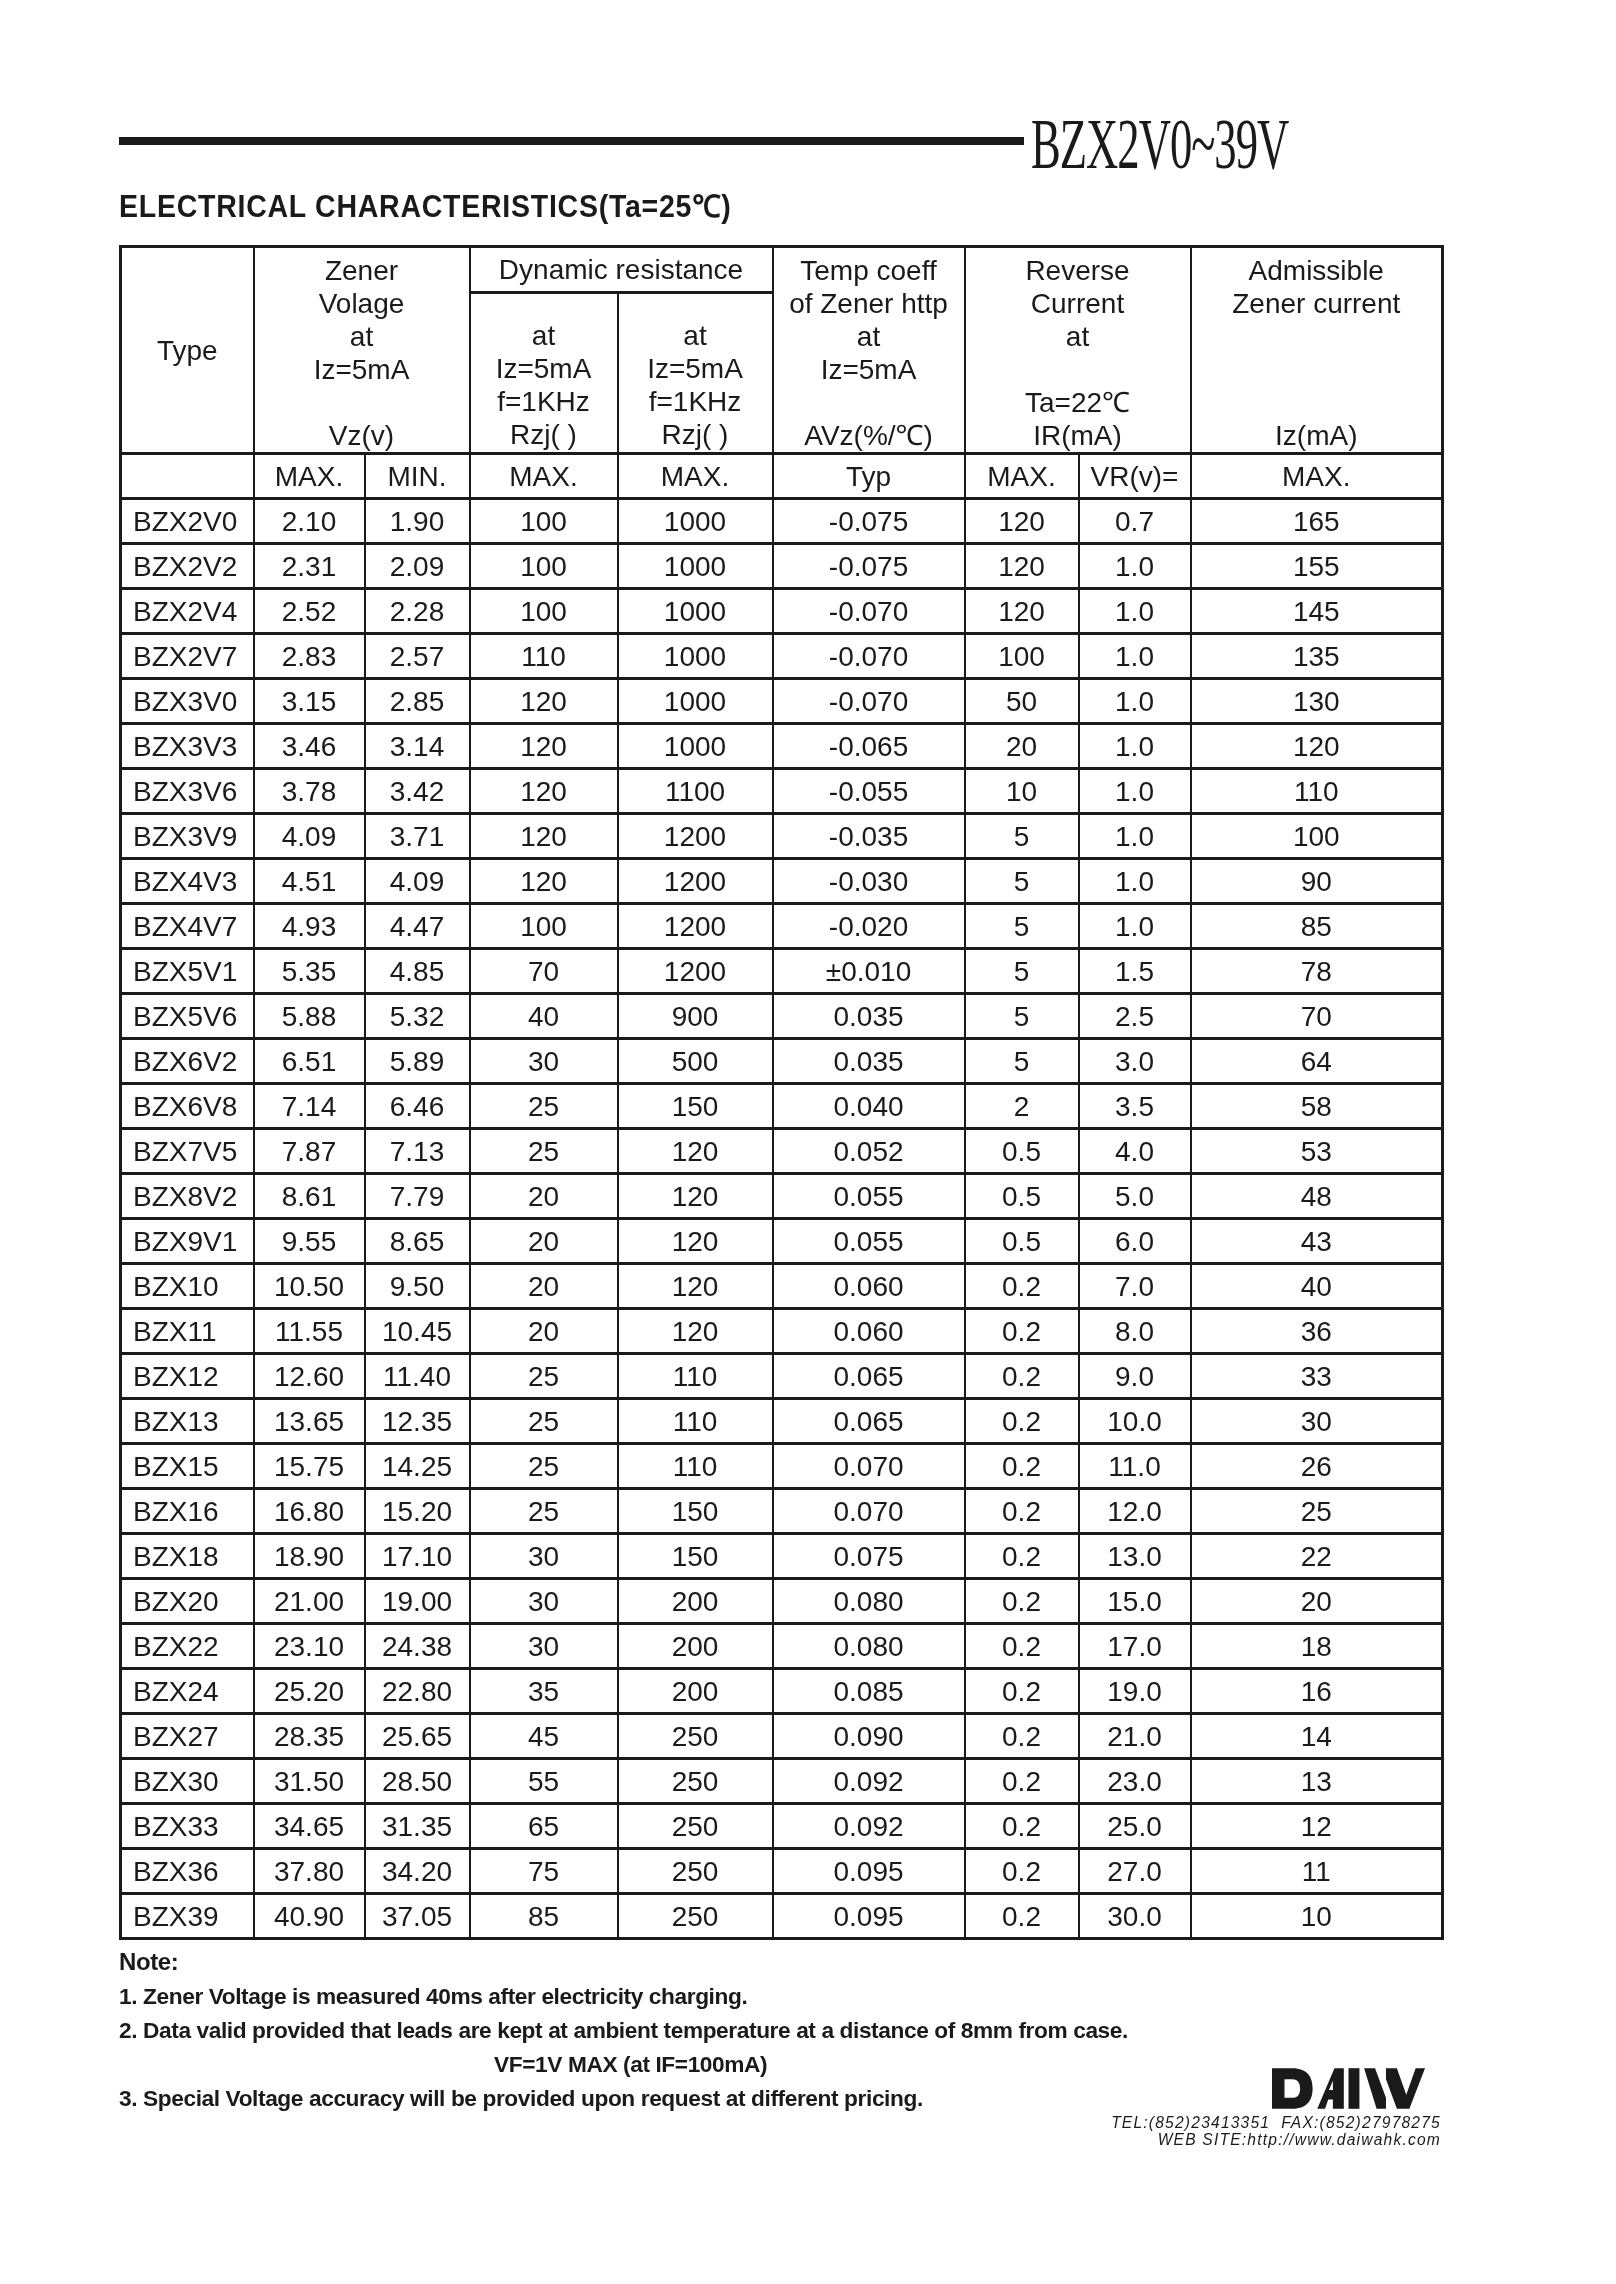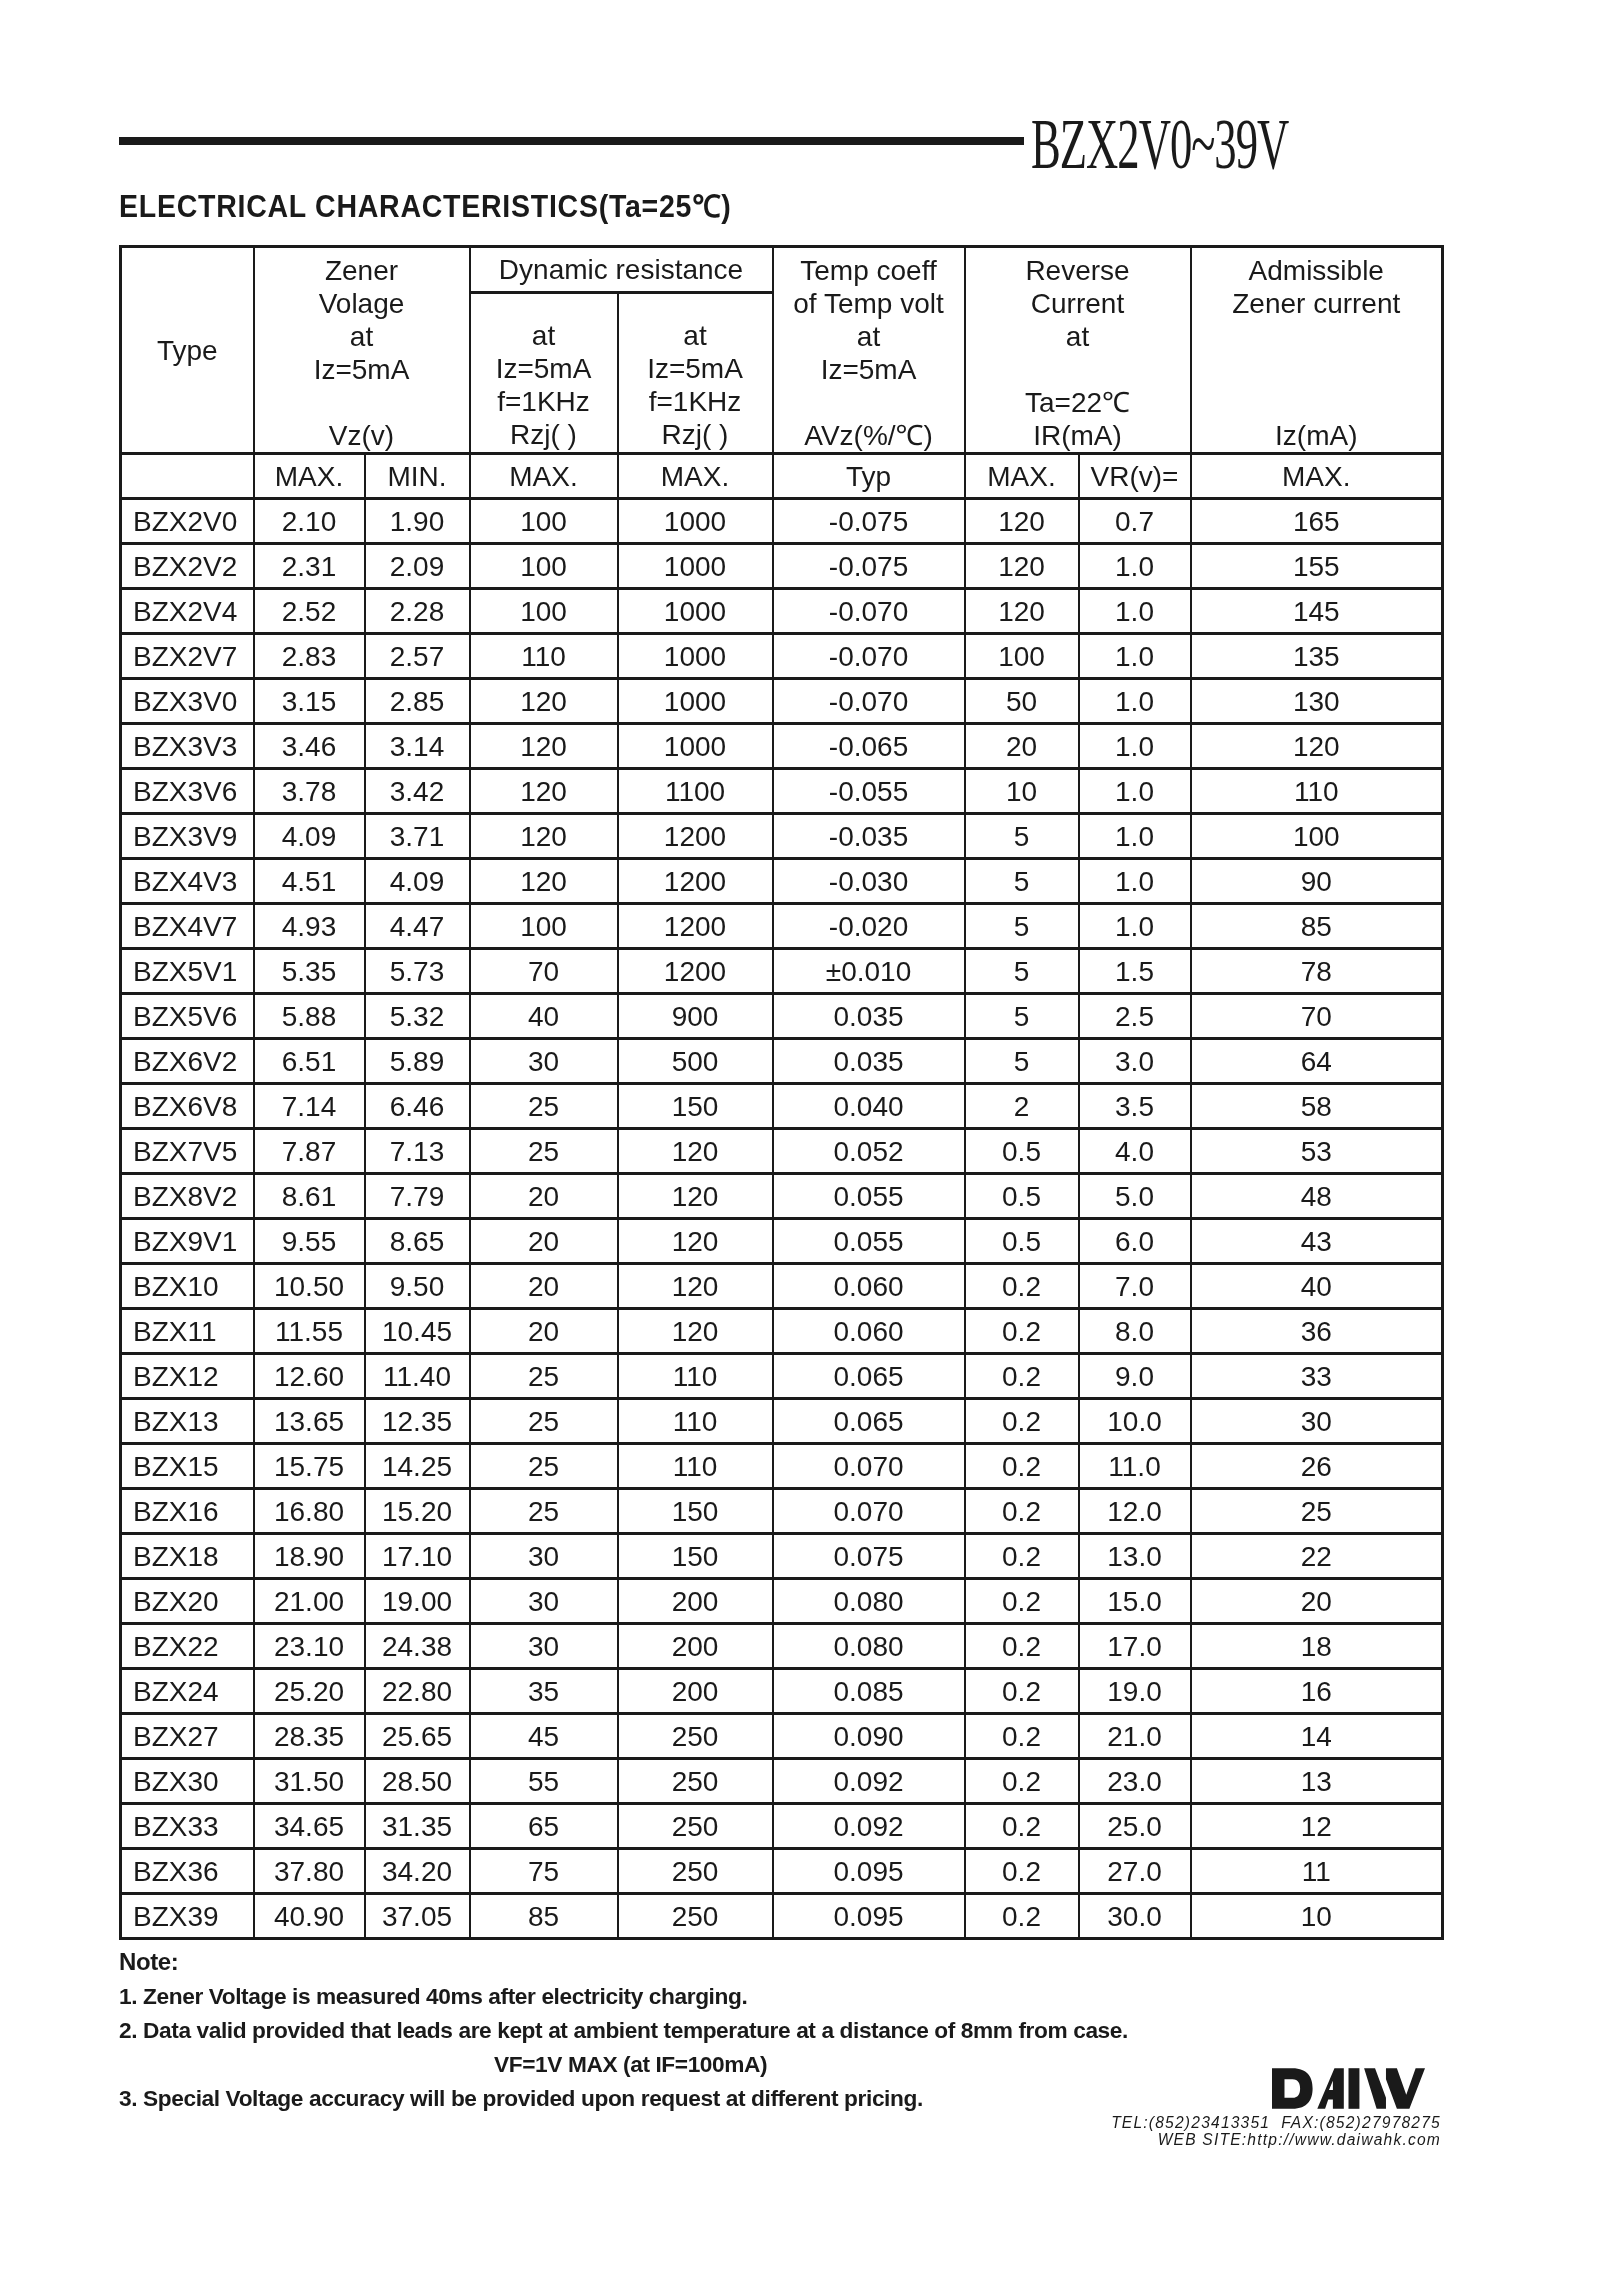--- a/index.html
+++ b/index.html
@@ -53,21 +53,21 @@
         <span>Zener</span>
         <span>Volage</span>
         <span>at</span>
         <span>Iz=5mA</span>
         <span>&nbsp;</span>
         <span>Vz(v)</span>
       </th>
       <th colspan="2" class="thick-b">Dynamic resistance</th>
       <th rowspan="2" class="hdr-cell stack thick-b">
         <span>Temp  coeff</span>
-        <span>of Temp volt</span>
+        <span>of Zener http</span>
         <span>at</span>
         <span>Iz=5mA</span>
         <span>&nbsp;</span>
         <span>AVz(%/℃)</span>
       </th>
       <th rowspan="2" colspan="2" class="hdr-cell stack thick-b">
         <span>Reverse</span>
         <span>Current</span>
         <span>at</span>
         <span>&nbsp;</span>
@@ -216,21 +216,21 @@
         <td>100</td>
         <td>1200</td>
         <td>-0.020</td>
         <td>5</td>
         <td>1.0</td>
         <td>85</td>
       </tr>
       <tr>
         <td class="type">BZX5V1</td>
         <td>5.35</td>
-        <td>5.73</td>
+        <td>4.85</td>
         <td>70</td>
         <td>1200</td>
         <td>±0.010</td>
         <td>5</td>
         <td>1.5</td>
         <td>78</td>
       </tr>
       <tr>
         <td class="type">BZX5V6</td>
         <td>5.88</td>

